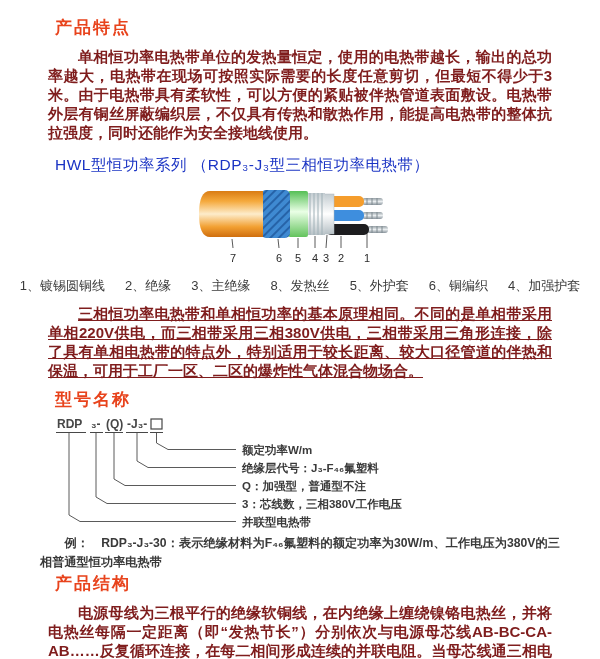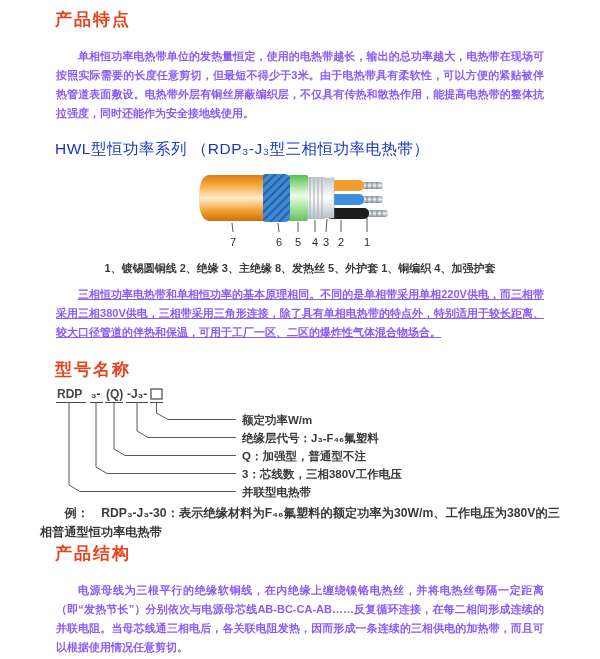--- a/index.html
+++ b/index.html
@@ -1,22 +1,22 @@
 <!DOCTYPE html>
 <html><head>
 <meta charset="utf-8">
 <style>
   html,body{margin:0;padding:0;background:#ffffff;}
   body{width:600px;height:659px;overflow:hidden;font-family:"Liberation Sans","DejaVu Sans",sans-serif;}
-  .page{box-sizing:border-box;width:600px;height:659px;padding:8px 40px 0 40px;}
+  .page{box-sizing:border-box;width:600px;height:659px;padding:16px 40px 0 40px;}
   .sec-title{font-size:17px;font-weight:bold;color:#e8431c;letter-spacing:2px;margin:0 0 5px 15px;}
-  .body-text{font-size:11px;line-height:19px;color:#8b5cf6;font-weight:600;margin:16px;text-align:justify;text-indent:2em;}
+  .body-text{font-size:15px;line-height:19px;color:#7f1d1d;font-weight:600;margin:8px;text-align:justify;text-indent:2em;}
   .series-heading{font-size:15.5px;font-weight:normal;color:#1b34c4;margin:13px 0 8px 15px;letter-spacing:0.5px;}
   .cable-figure{display:block;margin:0 auto;}
-  .parts-row{display:flex;justify-content:center;gap:3px;font-size:11px;color:#3a3a3a;font-weight:700;margin-top:1px;white-space:nowrap;}
+  .parts-row{display:flex;justify-content:center;gap:20px;font-size:13px;color:#3a3a3a;font-weight:400;margin-top:1px;white-space:nowrap;}
   .model-svg{display:block;margin:2px 0 0 15px;}
   .model-svg text{font-family:"Liberation Sans","DejaVu Sans",sans-serif;}
   .formula-text{font-size:12px;font-weight:bold;fill:#474747;}
   .callout-text{font-size:11.5px;fill:#3a3a3a;font-weight:600;}
   .example{font-size:12.2px;line-height:19px;color:#3a3a3a;font-weight:600;margin:0;text-align:justify;}
   .example.first{text-indent:2em;}
   .example.second{text-indent:1em;}
   .num-text{font-size:11px;fill:#2b2b2b;}
   .mt-para{margin-top:9px;text-decoration:underline;}
   .mt-title{}
@@ -117,21 +117,21 @@
       <text class="num-text" x="197" y="78">1</text>
     </g>
   </svg>
 
   <div class="parts-row">
     <span>1、镀锡圆铜线</span>
     <span>2、绝缘</span>
     <span>3、主绝缘</span>
     <span>8、发热丝</span>
     <span>5、外护套</span>
-    <span>1、铜编织</span>
+    <span>6、铜编织</span>
     <span>4、加强护套</span>
   </div>
 
   <p class="body-text mt-para">三相恒功率电热带和单相恒功率的基本原理相同。不同的是单相带采用单相220V供电，而三相带采用三相380V供电，三相带采用三角形连接，除了具有单相电热带的特点外，特别适用于较长距离、较大口径管道的伴热和保温，可用于工厂一区、二区的爆炸性气体混合物场合。</p>
 
   <h1 class="sec-title mt-title">型号名称</h1>
 
   <svg class="model-svg" width="505" height="118" viewBox="0 0 505 118">
     <g>
       <text class="formula-text" x="2" y="12">RDP</text>

